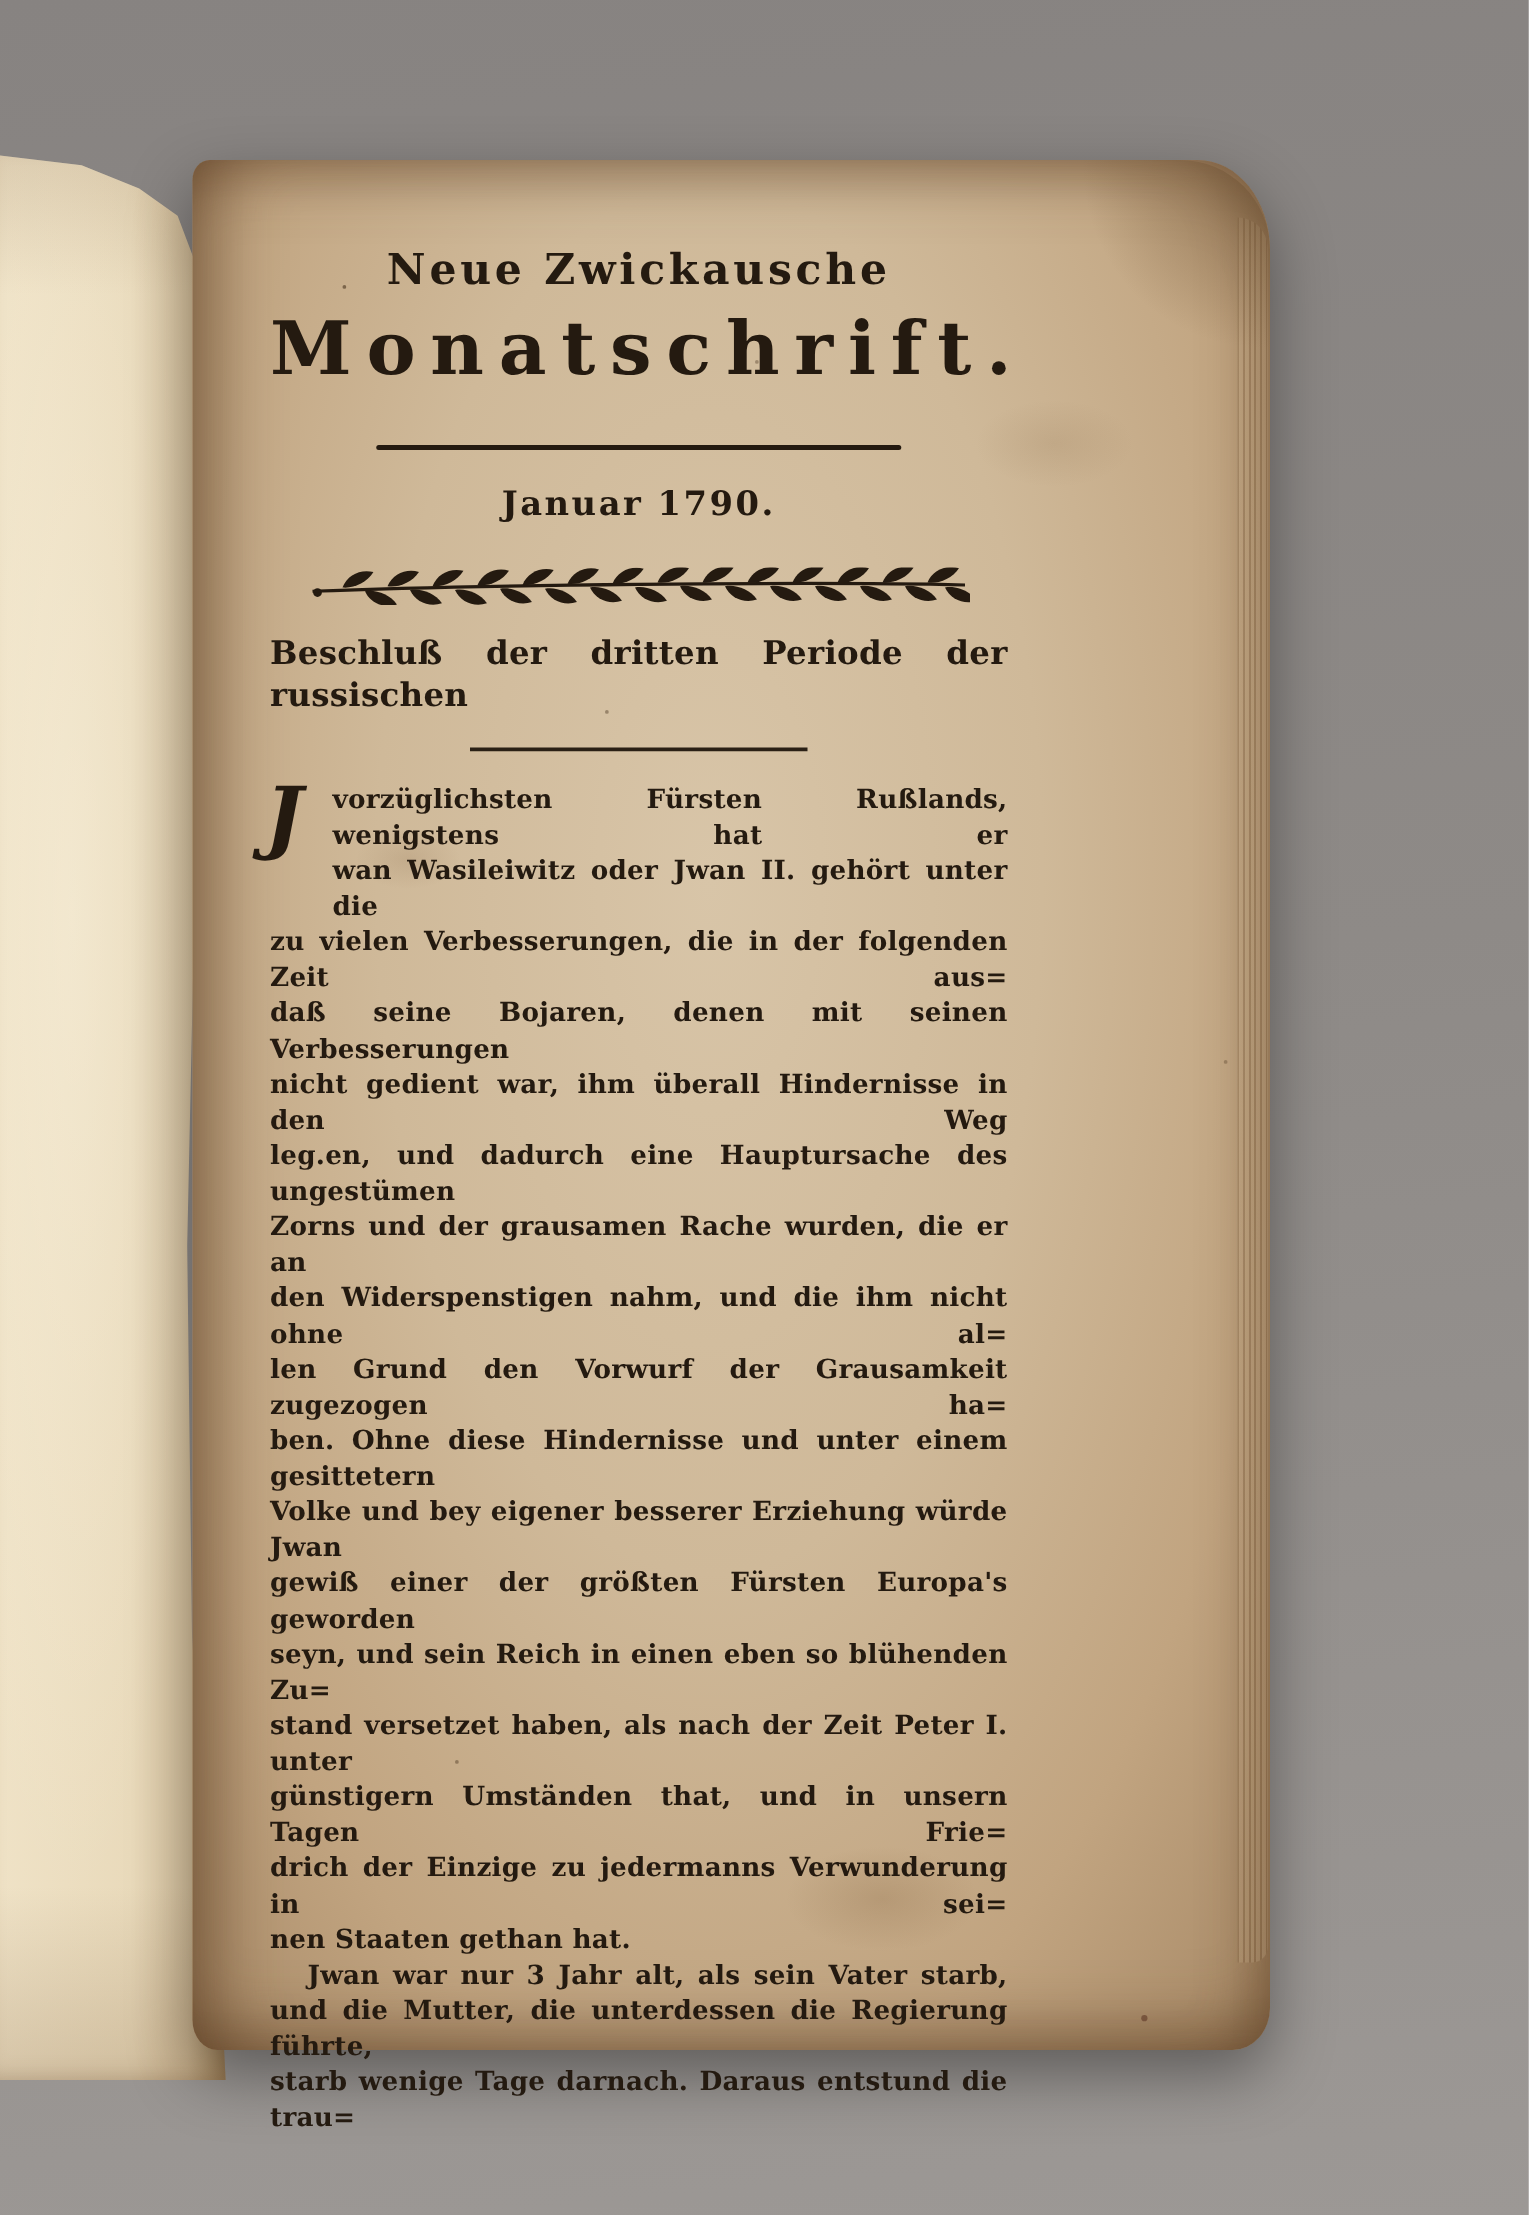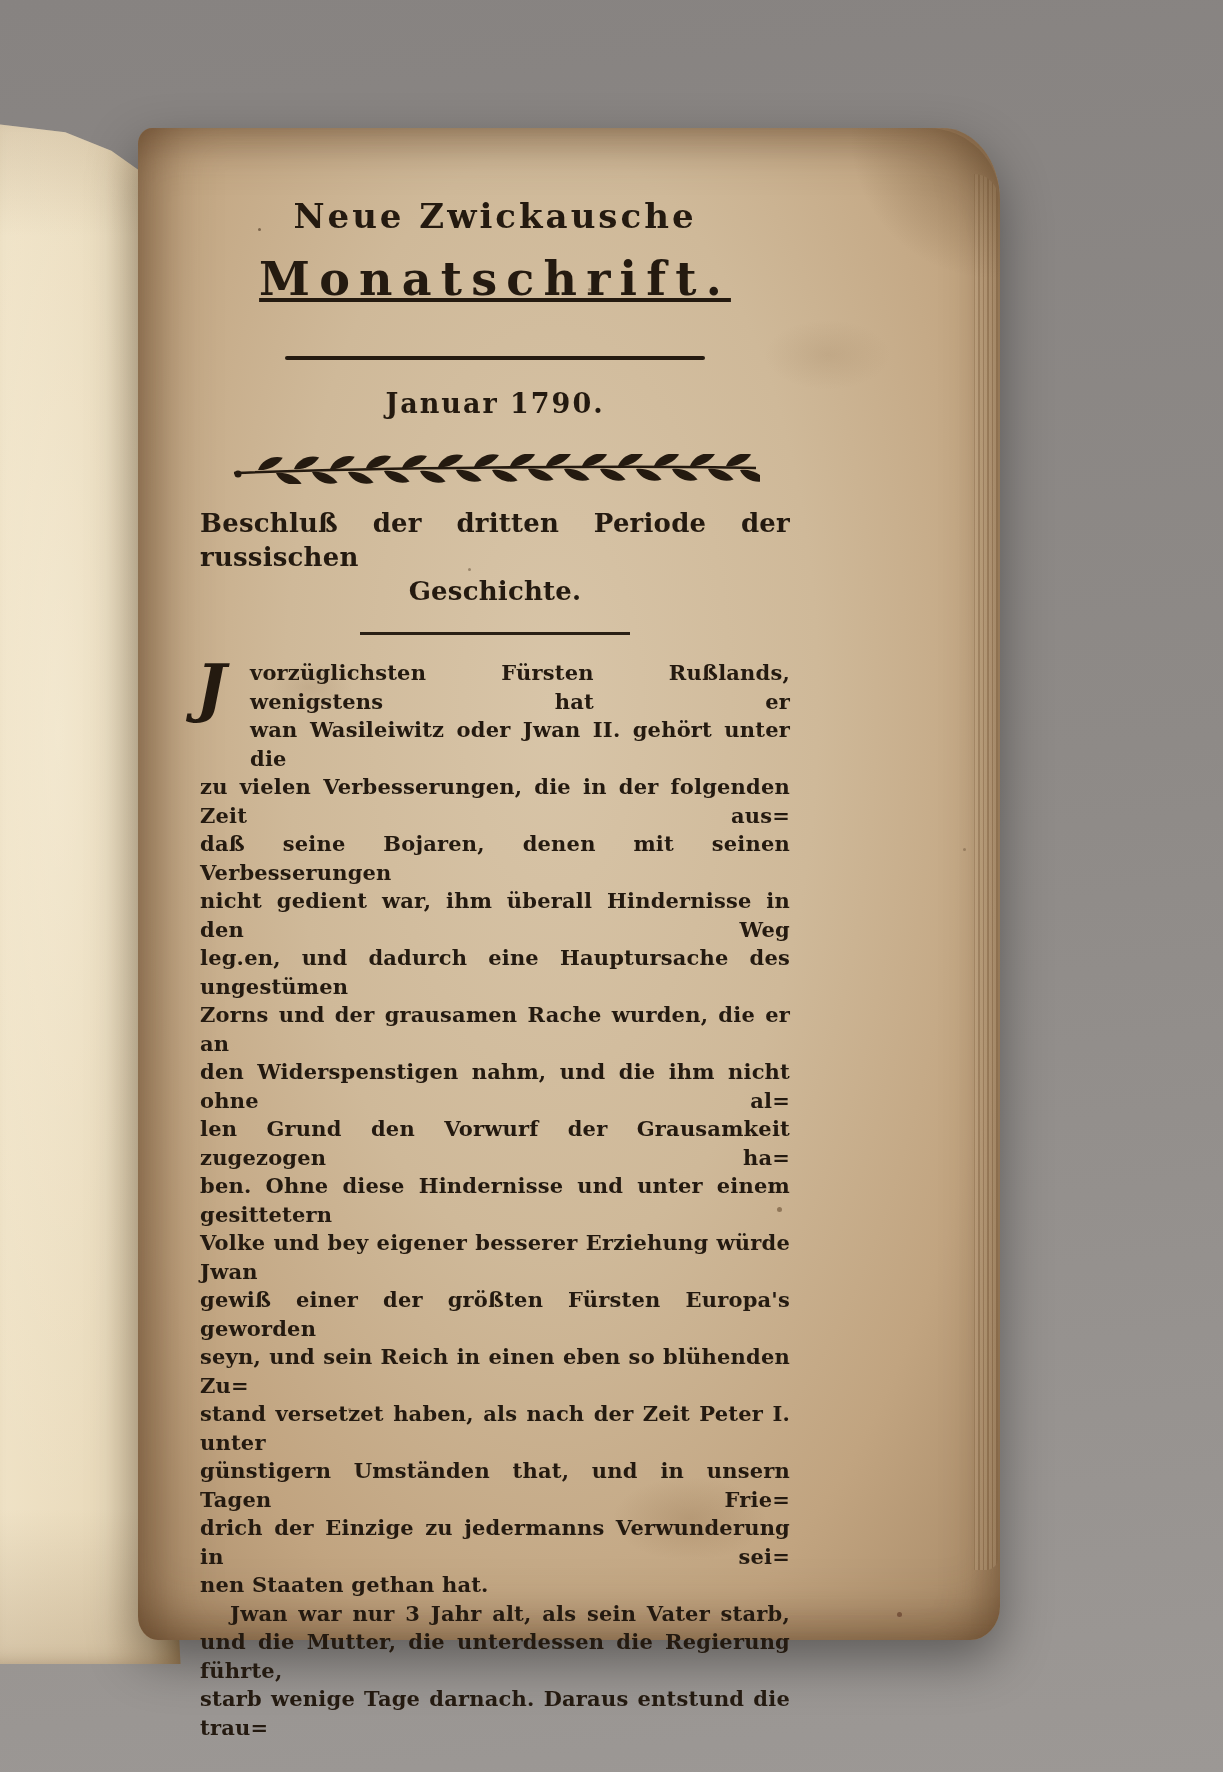--- a/index.html
+++ b/index.html
@@ -19,21 +19,21 @@
     box-shadow:inset -14px 0 18px rgba(96,66,38,.35);
   }
   .left-pages::after{
     content:"";position:absolute;inset:0;
     background:radial-gradient(ellipse at 30% 40%,rgba(255,250,235,.35),rgba(0,0,0,0) 60%),
                linear-gradient(180deg,rgba(120,88,55,.18) 0%,rgba(0,0,0,0) 8%,rgba(0,0,0,0) 90%,rgba(120,88,55,.22) 100%);
   }
 
   
   .book-page{
-    position:absolute;left:138px;top:128px;width:862px;height:1512px;
+    position:absolute;left:154px;top:128px;width:862px;height:1512px;
     background:radial-gradient(ellipse at 48% 38%,#d8c5a8 0%,#cfb999 42%,#c1a480 74%,#ab8d6a 96%);
     border-radius:14px 58px 30px 20px / 16px 72px 34px 24px;
     box-shadow:
       inset 46px 0 55px -26px rgba(84,54,28,.50),
       inset -32px 0 45px -20px rgba(84,54,28,.42),
       inset 0 38px 50px -26px rgba(84,54,28,.45),
       inset 0 -40px 55px -26px rgba(84,54,28,.50),
       0 20px 50px rgba(0,0,0,.38);
   }
   .fore-edge{
@@ -57,21 +57,21 @@
       90px 1180px 0 rgba(62,42,22,.4), 640px 1385px 0 1px rgba(80,40,25,.5),
       330px 60px 0 rgba(62,42,22,.35), 705px 620px 0 rgba(62,42,22,.3);
     left:120px;top:100px;}
 
   
   .text-block{
     position:absolute;left:62px;top:66px;width:590px;
     color:#241a10;font-weight:700;letter-spacing:.2px;
   }
   .masthead-1{font-size:34px;line-height:44px;text-align:center;letter-spacing:3px;}
-  .masthead-2{font-size:46px;line-height:62px;text-align:center;letter-spacing:.2em;margin-top:10px;white-space:nowrap;text-decoration:underline;}
+  .masthead-2{font-size:59px;line-height:62px;text-align:right;letter-spacing:.2em;margin-top:10px;white-space:nowrap;}
   .masthead-rule{height:4px;background:#241a10;width:420px;margin:46px auto 0;border-radius:2px;}
   .issue-date{font-size:27px;line-height:36px;text-align:center;letter-spacing:2px;margin-top:26px;}
   .ornament{display:block;margin:32px auto 0;}
   .heading-1{font-size:26px;line-height:34px;margin-top:22px;text-align:justify;text-align-last:justify;}
   .heading-2{font-size:26px;line-height:34px;text-align:center;}
   .heading-rule{height:3px;background:#2a2015;width:270px;margin:24px auto 0;}
 
   .bodycopy{margin-top:24px;font-size:21px;line-height:28.5px;}
   .bodyline{text-align:justify;text-align-last:justify;white-space:normal;}
   .bodyline.left{text-align-last:left;}
@@ -134,21 +134,20 @@
           <use href="#lf" transform="translate(334,15) scale(1,-1) rotate(-10)"></use>
           <use href="#lf" transform="translate(370,15) scale(1,-1) rotate(-10)"></use>
           <use href="#lf" transform="translate(406,15) scale(1,-1) rotate(-10)"></use>
           <use href="#lf" transform="translate(442,15) scale(1,-1) rotate(-10)"></use>
           <use href="#lf" transform="translate(478,15) scale(1,-1) rotate(-10)"></use>
           <use href="#lf" transform="translate(510,16) scale(1,-1) rotate(-10)"></use>
         </g>
       </svg>
 
       <div class="heading-1">Beschluß der dritten Periode der russischen</div>
-      <div class="heading-2">Geschichte.</div>
       <div class="heading-rule"></div>
 
       <div class="bodycopy">
         <div class="opening">
           <span class="drop-cap">J</span>
           <div class="bodyline">vorzüglichsten Fürsten Rußlands, wenigstens hat er</div>
           <div class="bodyline">wan Wasileiwitz oder Jwan II. gehört unter die</div>
         </div>
 
         <div>

